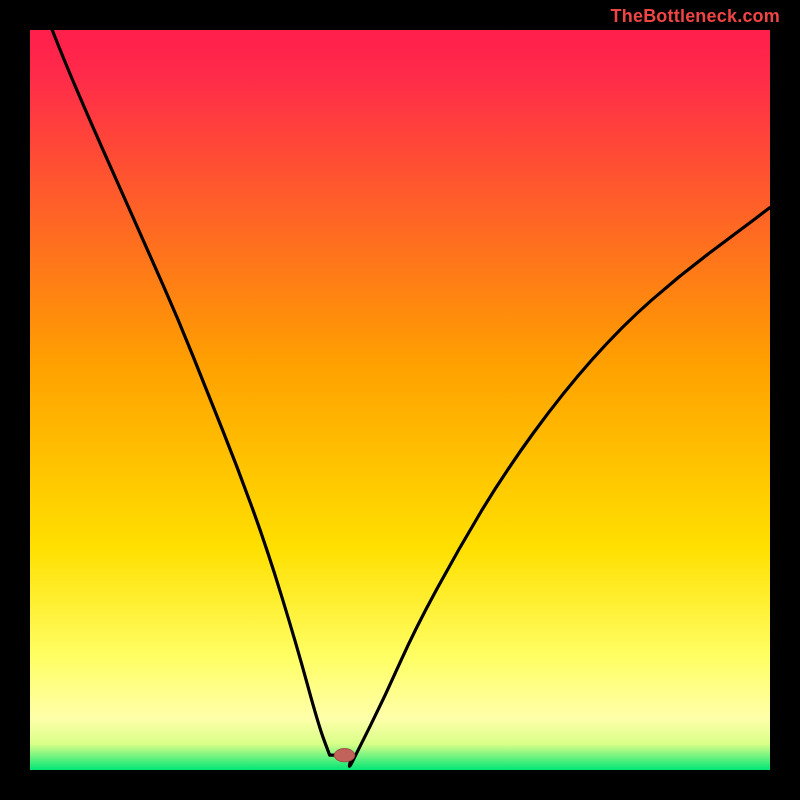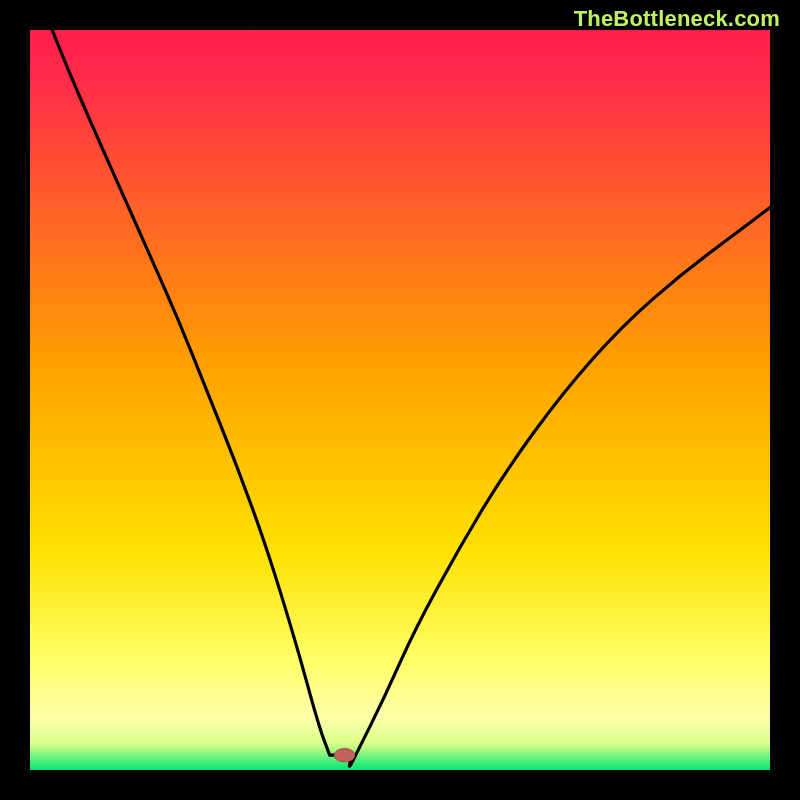--- a/index.html
+++ b/index.html
@@ -8,23 +8,23 @@
     width: 800px;
     height: 800px;
     background: #000;
     position: relative;
   }
   .watermark {
     position: absolute;
     top: 6px;
     right: 20px;
     font-family: Arial, Helvetica, sans-serif;
-    font-size: 22px;
+    font-size: 18px;
     font-weight: bold;
-    color: #bef264;
+    color: #ef4444;
     letter-spacing: 0.2px;
     z-index: 5;
   }
   .plot {
     position: absolute;
     left: 30px;
     top: 30px;
     width: 740px;
     height: 740px;
   }

